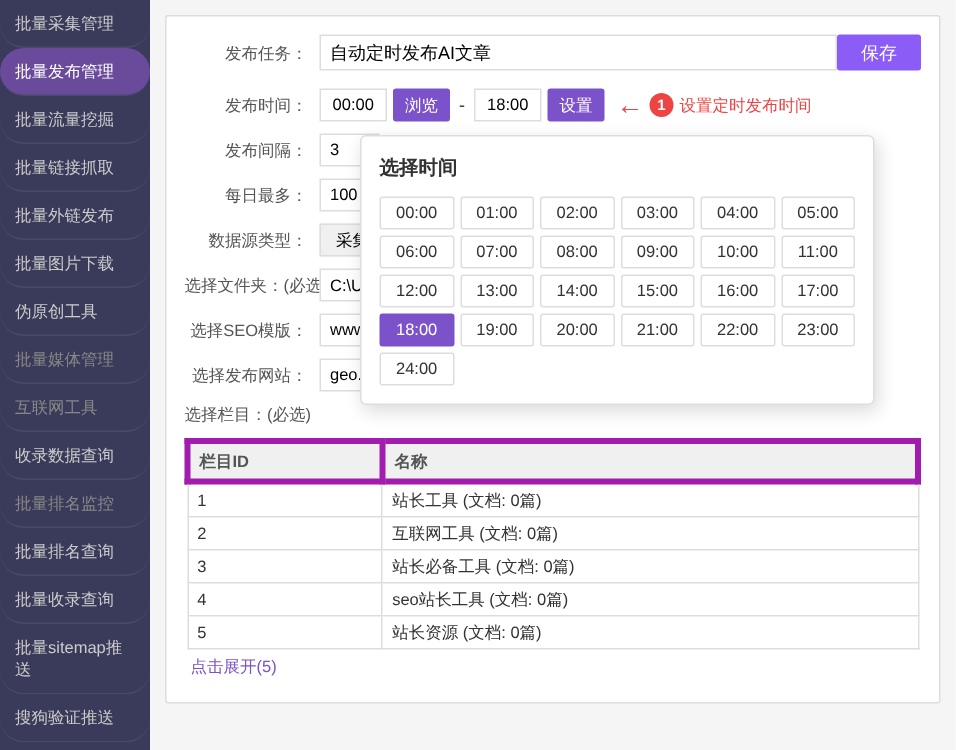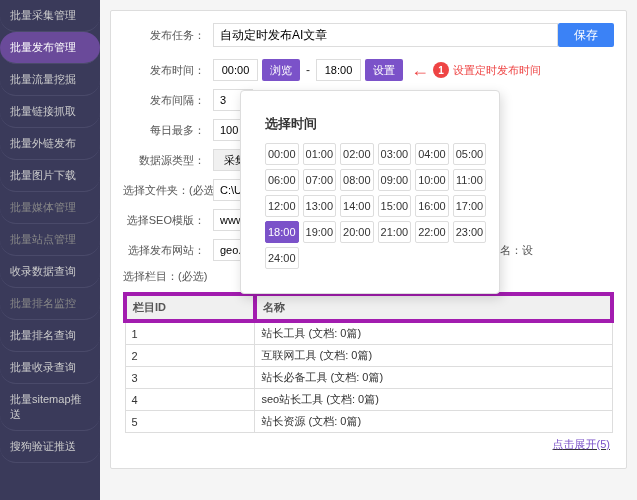--- a/index.html
+++ b/index.html
@@ -22,21 +22,21 @@
     .sidebar-item { padding: 8px 10px; font-size: 11px; cursor: pointer; border-bottom: 1px solid #4a4a6a; border-radius: 16px; }
     .sidebar-item.active { background: #6a4a9a; color: #fff; }
 
     
     .content { flex: 1; background: #f5f5f5; overflow: auto; padding: 10px; position: relative; }
 
     
     .form-section { background: #fff; border: 1px solid #ddd; padding: 12px; border-radius: 2px; }
     .form-title { display: flex; align-items: center; margin-bottom: 12px; }
     .form-title-input { flex: 1; border: 1px solid #ddd; padding: 3px 6px; font-size: 12px; height: 24px; }
-    .save-btn { background: #3b82f6; color: #fff; border: none; padding: 4px 16px; cursor: pointer; font-size: 12px; height: 24px; border-radius: 2px; }
+    .save-btn { background: #8b5cf6; color: #fff; border: none; padding: 4px 16px; cursor: pointer; font-size: 12px; height: 24px; border-radius: 2px; }
 
     .form-row { display: flex; align-items: center; margin-bottom: 8px; }
     .form-label { width: 90px; font-size: 11px; color: #555; text-align: right; padding-right: 8px; white-space: nowrap; }
     .form-control { display: flex; align-items: center; gap: 4px; }
     .time-input { width: 45px; border: 1px solid #ddd; padding: 2px 4px; font-size: 11px; height: 22px; text-align: center; }
     .small-btn { background: #7b52c9; color: #fff; border: none; padding: 2px 8px; cursor: pointer; font-size: 11px; height: 22px; border-radius: 2px; }
     .dash { margin: 0 2px; }
     .text-input { border: 1px solid #ddd; padding: 2px 6px; font-size: 11px; height: 22px; }
     .text-input-sm { width: 40px; }
     .text-input-lg { width: 200px; }
@@ -48,21 +48,21 @@
 
     
     .table-container { margin-top: 8px; }
     .data-table { width: 100%; border-collapse: collapse; font-size: 11px; }
     .data-table th { background: #f0f0f0; border: 4px solid #a21caf; padding: 4px 6px; text-align: left; color: #555; }
     .data-table td { border: 1px solid #ddd; padding: 3px 6px; }
     .annotation-circle { width: 16px; height: 16px; border-radius: 50%; background: #e44; color: #fff; font-size: 10px; display: flex; align-items: center; justify-content: center; font-weight: bold; flex-shrink: 0; }
     .annotation-text { font-size: 11px; color: #e44; white-space: nowrap; }
 
     
-    .time-picker-overlay { position: absolute; top: 80px; left: 130px; background: #fff; border: 1px solid #ddd; border-radius: 4px; box-shadow: 2px 4px 12px rgba(0,0,0,0.15); padding: 24px; z-index: 100; width: 260px; }
+    .time-picker-overlay { position: absolute; top: 80px; left: 130px; background: #fff; border: 1px solid #ddd; border-radius: 4px; box-shadow: 2px 4px 12px rgba(0,0,0,0.15); padding: 12px; z-index: 100; width: 343px; }
     .time-picker-title { font-size: 13px; color: #333; margin-bottom: 10px; font-weight: bold; }
     .time-grid { display: grid; grid-template-columns: repeat(6, 1fr); gap: 4px; }
     .time-cell { border: 1px solid #ddd; text-align: center; padding: 4px 2px; font-size: 11px; cursor: pointer; border-radius: 2px; }
     .time-cell.selected { background: #7b52c9; color: #fff; border-color: #7b52c9; }
 
     .content-wrapper { position: relative; }
   </style>
 </head>
 <body>
 
@@ -71,22 +71,23 @@
 
   <div class="main-layout">
 
     <div class="sidebar">
       <div class="sidebar-item">批量采集管理</div>
       <div class="sidebar-item active">批量发布管理</div>
       <div class="sidebar-item">批量流量挖掘</div>
       <div class="sidebar-item">批量链接抓取</div>
       <div class="sidebar-item">批量外链发布</div>
       <div class="sidebar-item">批量图片下载</div>
+      <div class="sidebar-item">伪原创工具</div>
       <div class="sidebar-item" style="color:#888">批量媒体管理</div>
-      <div class="sidebar-item" style="color:#888">批量站点管理</div>
+      <div class="sidebar-item" style="color:#888">互联网工具</div>
       <div class="sidebar-item">收录数据查询</div>
       <div class="sidebar-item" style="color:#888">批量排名监控</div>
       <div class="sidebar-item">批量排名查询</div>
       <div class="sidebar-item">批量收录查询</div>
       <div class="sidebar-item">批量sitemap推送</div>
       <div class="sidebar-item">搜狗验证推送</div>
 
     </div>
 
     <div class="content">
@@ -194,21 +195,21 @@
                   <tr>
                     <td>4</td>
                     <td>seo站长工具 (文档: 0篇)</td>
                   </tr>
                   <tr>
                     <td>5</td>
                     <td>站长资源 (文档: 0篇)</td>
                   </tr>
                 </tbody>
             </table>
-            <div style="text-align:right;padding:4px;text-decoration:underline;">
+            <div style="text-align:left;padding:4px;">
               <a class="link-btn">点击展开(5)</a>
             </div>
           </div>
 
         </div>
 
         <div class="time-picker-overlay">
           <div class="time-picker-title">选择时间</div>
           <div class="time-grid" id="time-grid">
           <div class="time-cell">00:00</div>

